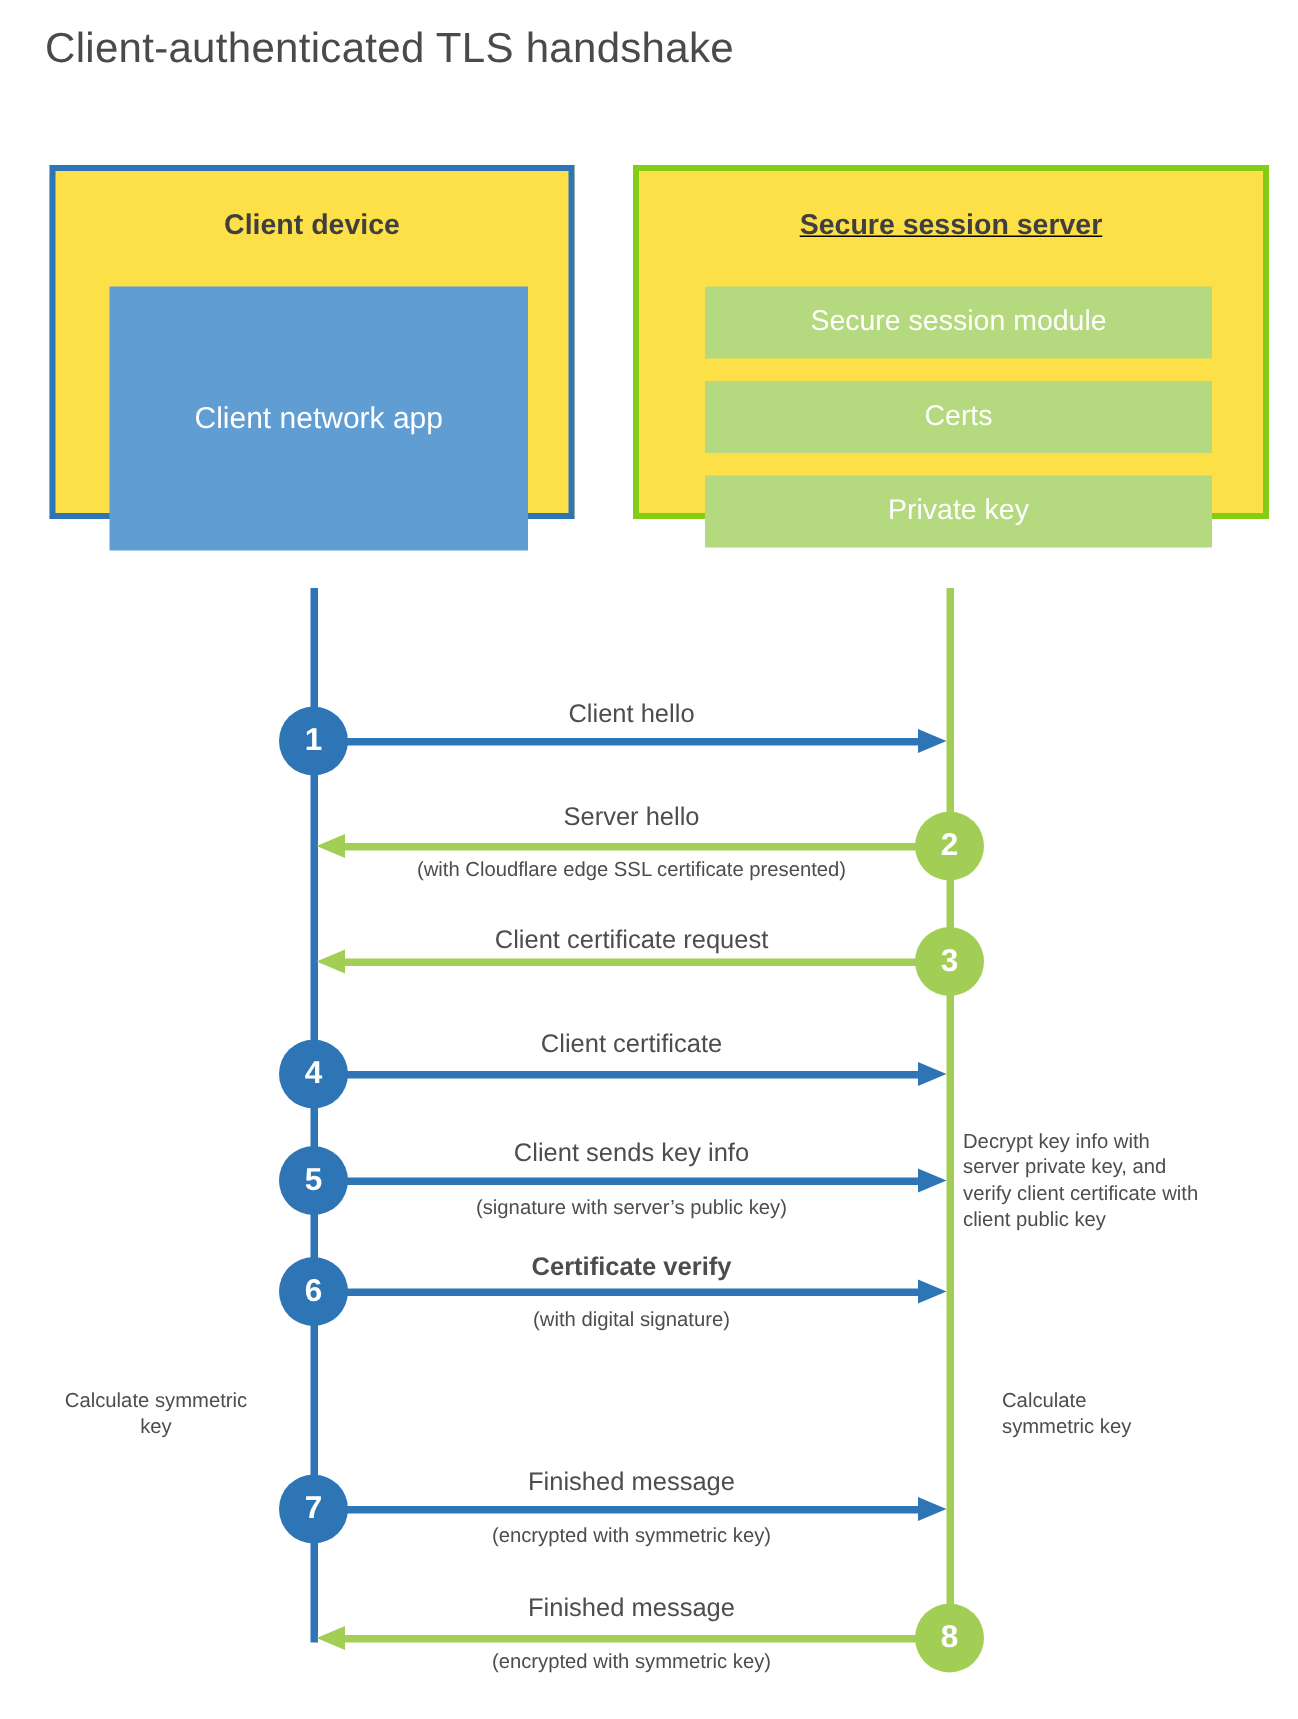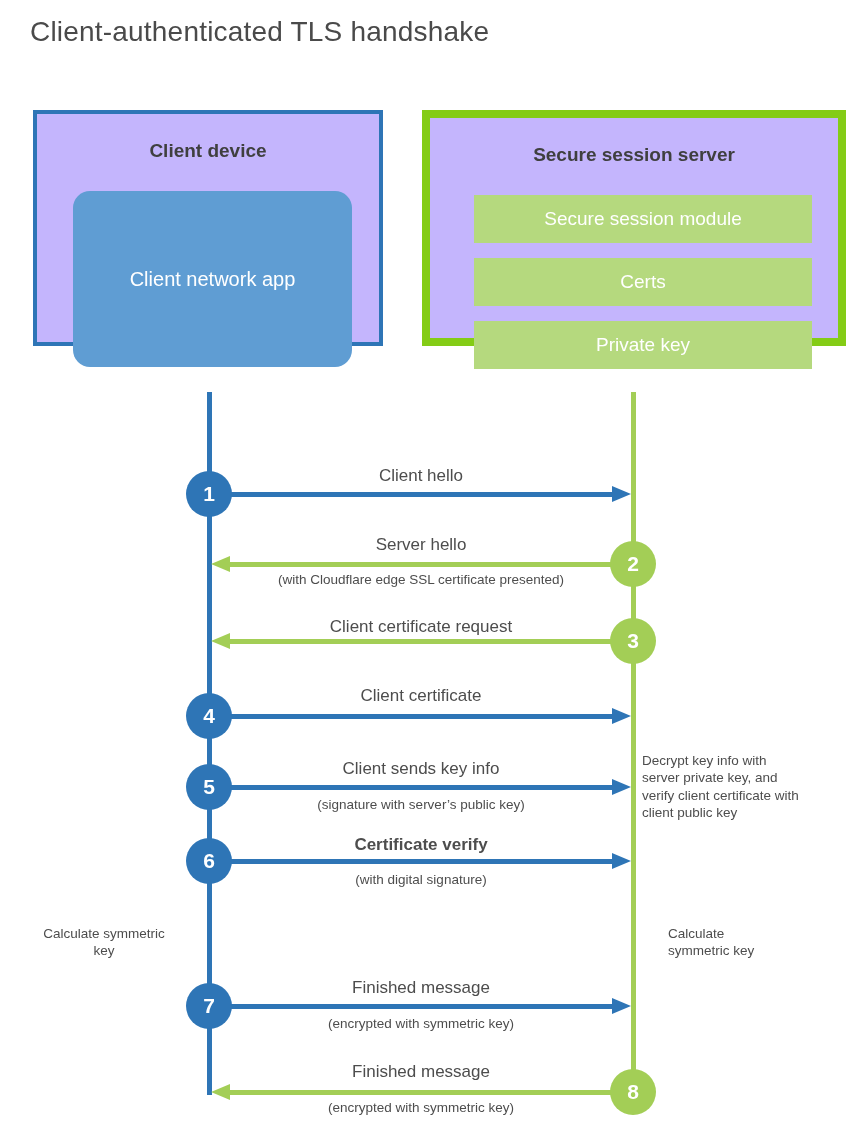--- a/index.html
+++ b/index.html
@@ -1,26 +1,26 @@
 <!DOCTYPE html>
 <html><head>
 <meta charset="utf-8">
 <style>
   html,body{margin:0;padding:0;background:#fff;}
   body{font-family:"Liberation Sans", sans-serif;}
   .canvas{position:relative;width:865px;height:1146px;background:#ffffff;overflow:hidden;}
 
   .page-title{position:absolute;left:30px;top:16px;font-size:28px;font-weight:300;color:#4a4a4a;letter-spacing:0.2px;}
 
-  .outline-box{position:absolute;box-sizing:border-box;background:#c4b5fd;top:110px;height:236px;}
+  .outline-box{position:absolute;box-sizing:border-box;background:#fde047;top:110px;height:236px;}
   .outline-box.blue{border:4px solid #2e75b6;left:33px;width:350px;}
-  .outline-box.green{border:8px solid #84cc16;left:422px;width:424px;}
+  .outline-box.green{border:4px solid #84cc16;left:422px;width:424px;text-decoration:underline;}
   .box-title{text-align:center;font-weight:bold;font-size:19px;color:#3f3f3f;margin-top:26px;}
 
-  .app-box{position:absolute;left:36px;top:77px;width:279px;height:176px;background:#5f9dd3;display:flex;align-items:center;justify-content:center;border-radius:17px;}
+  .app-box{position:absolute;left:36px;top:77px;width:279px;height:176px;background:#5f9dd3;display:flex;align-items:center;justify-content:center;}
   .app-box .txt{width:175px;text-align:center;color:#ffffff;font-size:20px;line-height:1.3;}
 
   .module-row{position:absolute;left:44px;width:338px;height:48px;background:#b5d97e;display:flex;align-items:center;justify-content:center;color:#ffffff;font-size:19px;}
 
   .vline{position:absolute;z-index:1;width:5px;}
   .vline.blue{background:#2e75b6;left:207px;top:392px;height:703px;}
   .vline.green{background:#a3ce56;left:631px;top:392px;height:700px;}
 
   .circle{position:absolute;width:46px;height:46px;border-radius:50%;color:#ffffff;font-weight:bold;font-size:21px;display:flex;align-items:center;justify-content:center;z-index:3;}
   .circle.blue{background:#2e75b6;}

